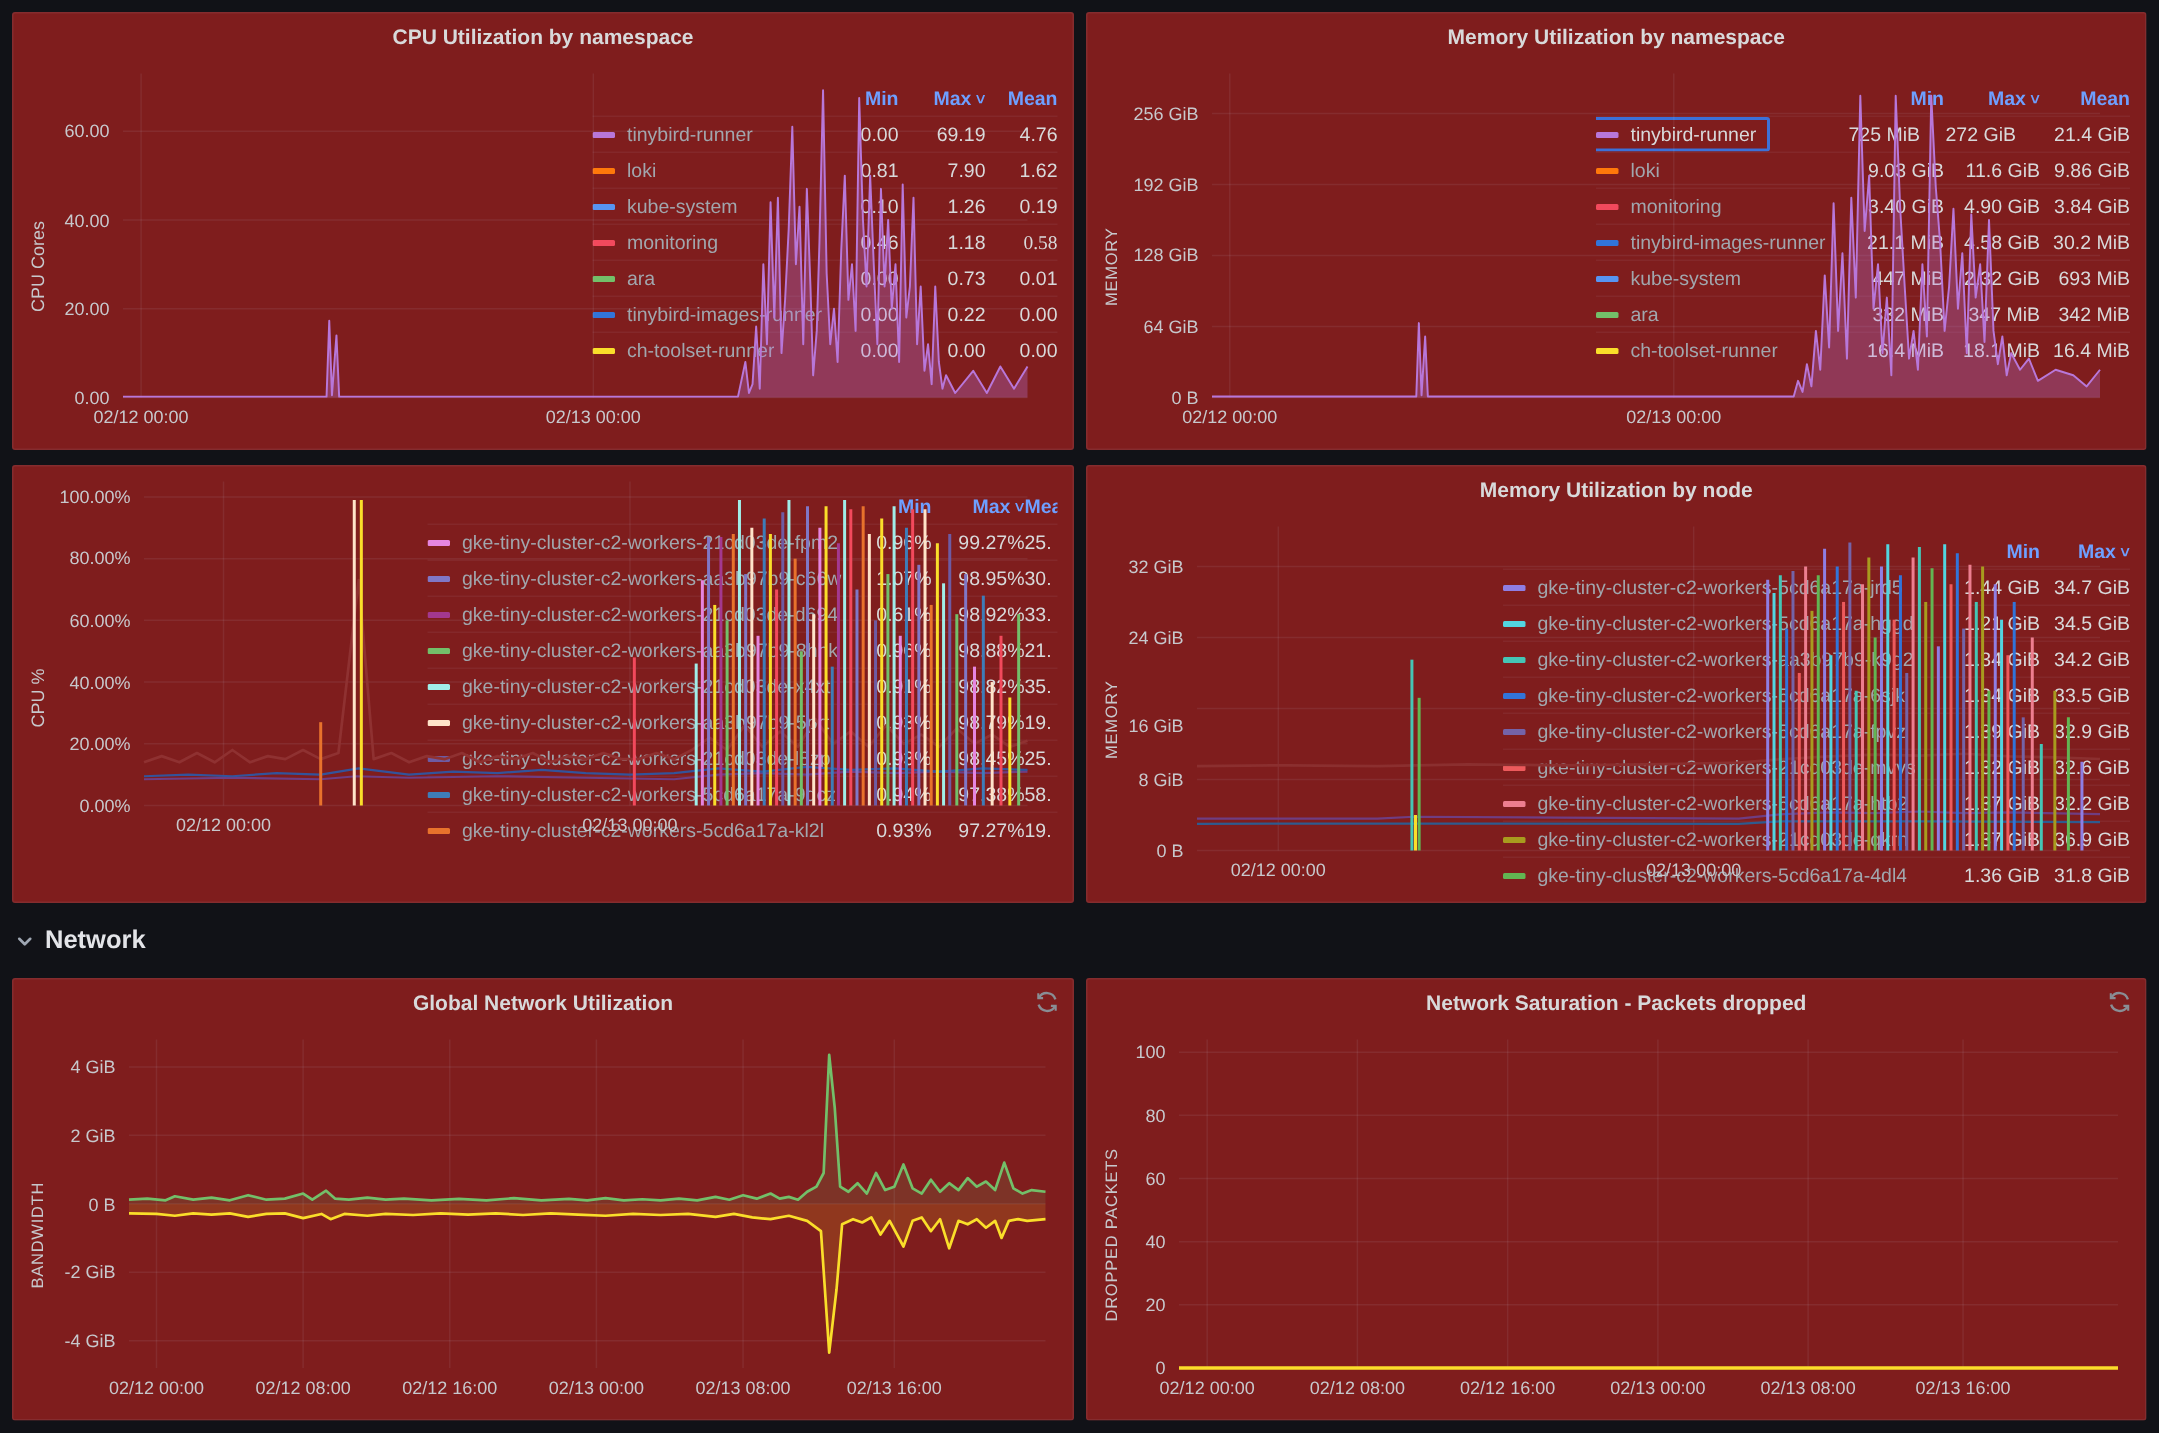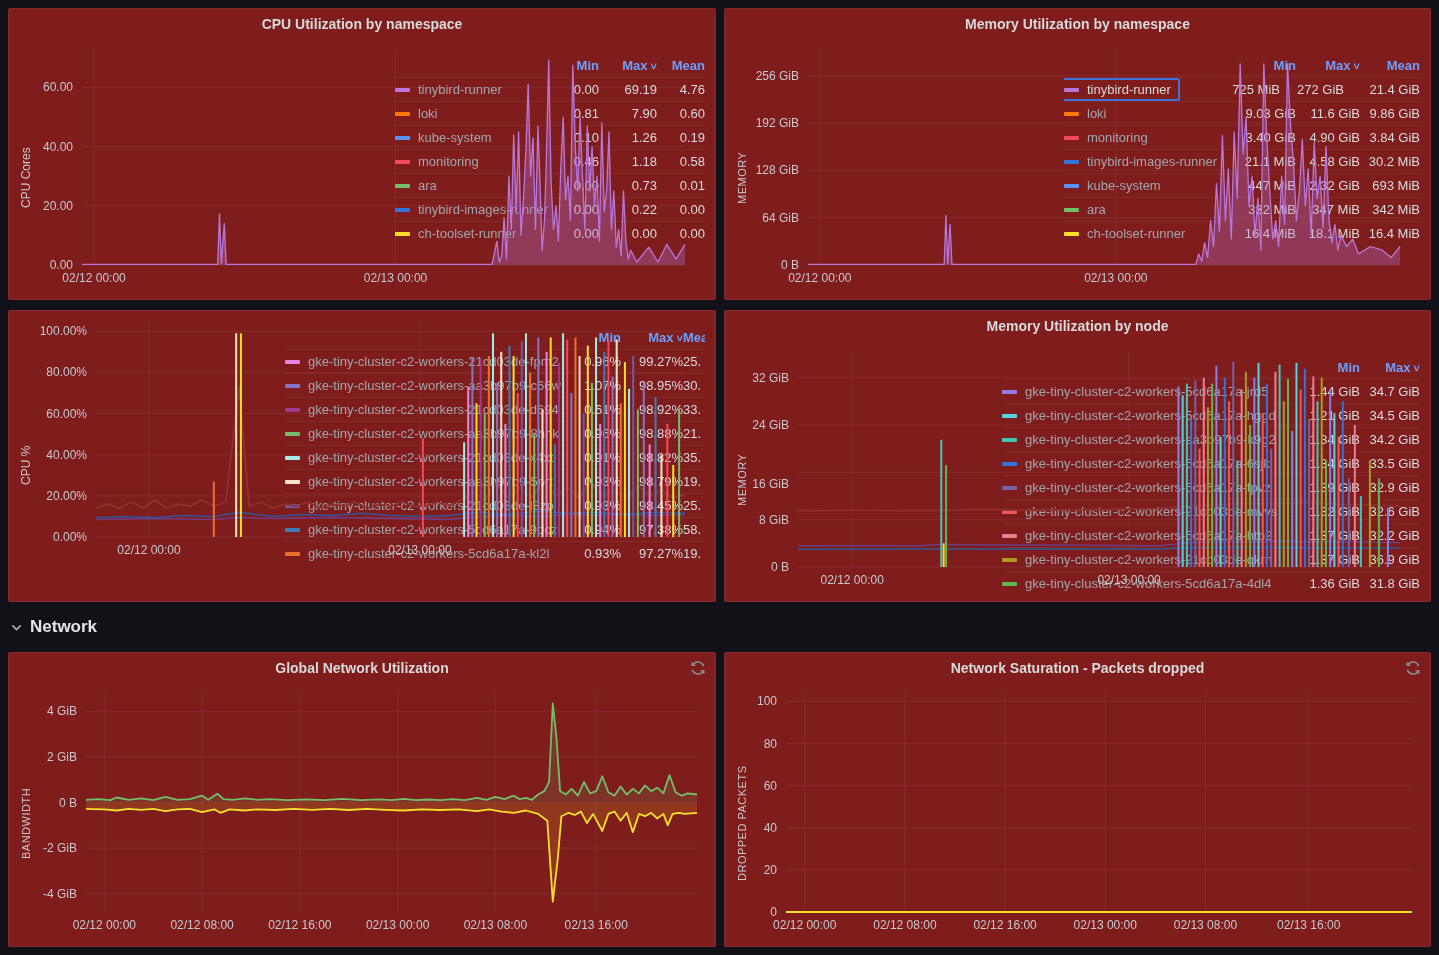--- a/index.html
+++ b/index.html
@@ -96,21 +96,21 @@
           </div>
           <div class="lg-row">
             <div class="lg-name-wrap">
               <div class="name-group">
                 <span class="swatch" style="background: rgb(255, 120, 10);"></span>
                 <span class="lg-name">loki</span>
               </div>
             </div>
             <div class="lg-val" style="width: 48px;">0.81</div>
             <div class="lg-val" style="width: 58px;">7.90</div>
-            <div class="lg-val" style="width: 48px;">0.60</div>
+            <div class="lg-val" style="width: 48px;">1.62</div>
           </div>
           <div class="lg-row">
             <div class="lg-name-wrap">
               <div class="name-group">
                 <span class="swatch" style="background: rgb(87, 148, 242);"></span>
                 <span class="lg-name">kube-system</span>
               </div>
             </div>
             <div class="lg-val" style="width: 48px;">0.10</div>
             <div class="lg-val" style="width: 58px;">1.26</div>
@@ -118,21 +118,21 @@
           </div>
           <div class="lg-row">
             <div class="lg-name-wrap">
               <div class="name-group">
                 <span class="swatch" style="background: rgb(242, 73, 92);"></span>
                 <span class="lg-name">monitoring</span>
               </div>
             </div>
             <div class="lg-val" style="width: 48px;">0.46</div>
             <div class="lg-val" style="width: 58px;">1.18</div>
-            <div class="lg-val" style="width: 48px;">0.58</div>
+            <div class="lg-val" style="width: 48px; font-family: Liberation Serif, serif;">0.58</div>
           </div>
           <div class="lg-row">
             <div class="lg-name-wrap">
               <div class="name-group">
                 <span class="swatch" style="background: rgb(115, 191, 105);"></span>
                 <span class="lg-name">ara</span>
               </div>
             </div>
             <div class="lg-val" style="width: 48px;">0.00</div>
             <div class="lg-val" style="width: 58px;">0.73</div>

